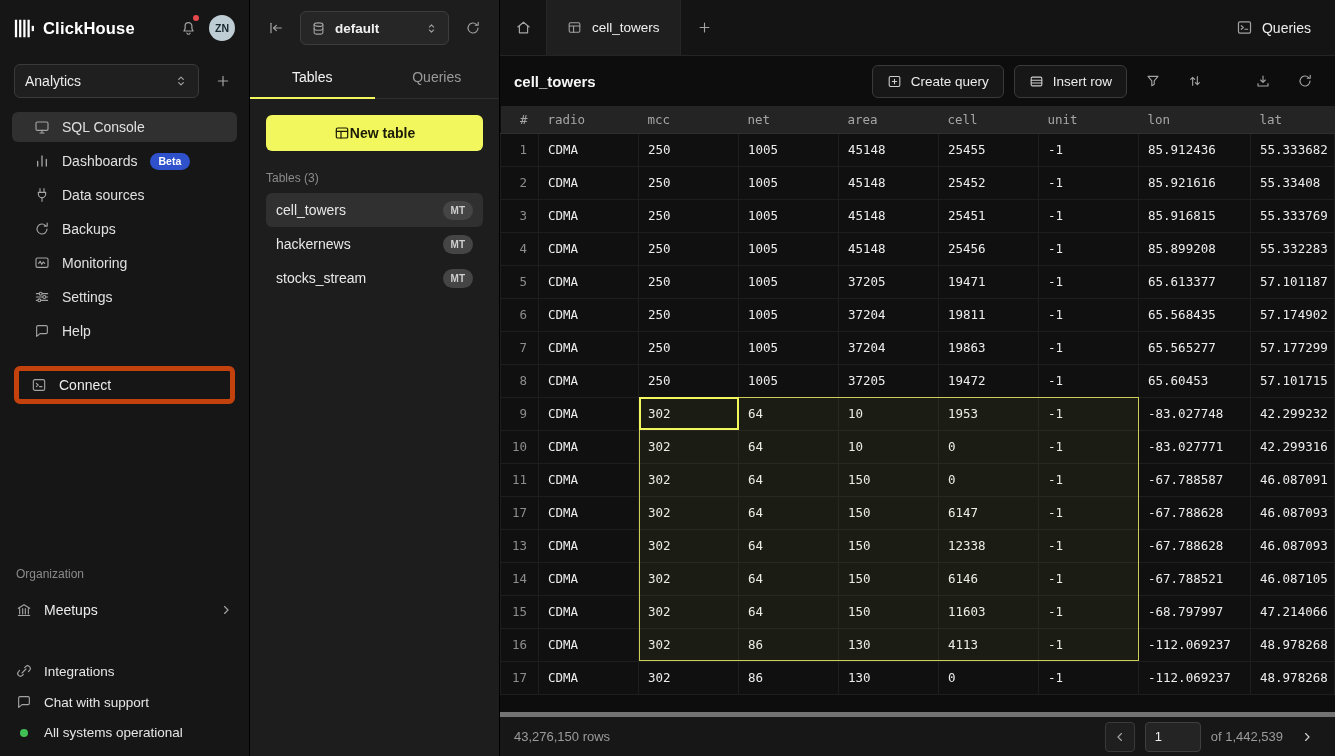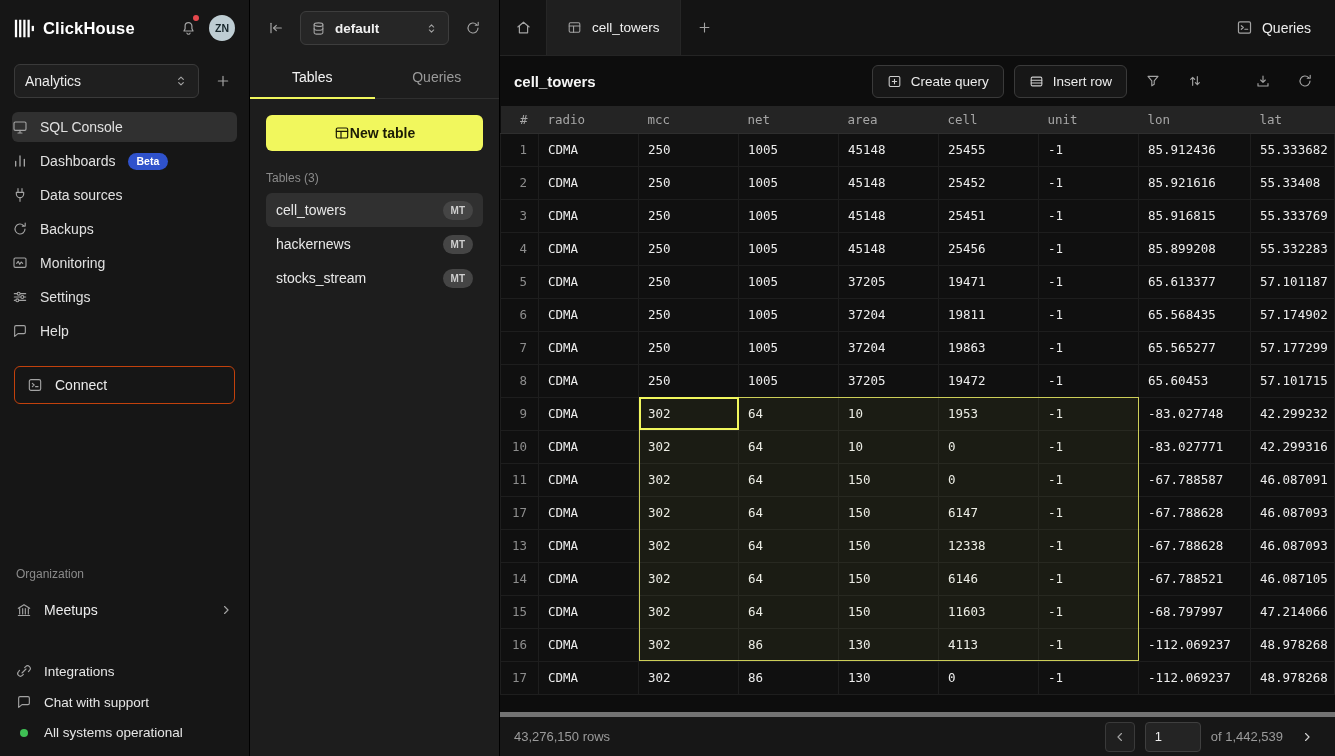--- a/index.html
+++ b/index.html
@@ -14,25 +14,25 @@
   .sidebar{width:250px;min-width:250px;background:#161616;display:flex;flex-direction:column;border-right:1px solid #000}
   .sb-top{height:56px;display:flex;align-items:center;padding:0 14px;gap:8px}
   .brand{font-size:16.5px;font-weight:700;color:#fff;letter-spacing:.2px}
   .bell-wrap{position:relative;width:26px;height:26px;display:flex;align-items:center;justify-content:center;cursor:pointer}
   .bell-dot{position:absolute;top:0;right:2px;width:6px;height:6px;border-radius:50%;background:#e5484d}
   .avatar{width:26px;height:26px;border-radius:50%;background:#becdd3;color:#17262b;font-size:10.5px;font-weight:700;display:flex;align-items:center;justify-content:center;cursor:pointer}
   .org-row{display:flex;align-items:center;gap:12px;padding:8px 14px 14px}
   .org-select{flex:1;height:34px;background:#1f1f1f;border:1px solid #3a3a3a;border-radius:6px;display:flex;align-items:center;padding:0 10px;gap:2px;color:#ececec;cursor:pointer}
   .plus-btn{width:24px;height:24px;display:flex;align-items:center;justify-content:center;color:#bdbdbd;cursor:pointer}
   .nav{display:flex;flex-direction:column;gap:4px;padding:0 12px}
-  .nav-item{height:30px;display:flex;align-items:center;gap:12px;padding:0 0;border-radius:6px;color:#e0e0e0;cursor:pointer}
+  .nav-item{height:30px;display:flex;align-items:center;gap:12px;padding:0 22px;border-radius:6px;color:#e0e0e0;cursor:pointer}
   .nav-item.active{background:#303030}
   .nav-label{font-size:14px}
   .badge-beta{background:#2f52cc;color:#fff;font-size:10.5px;padding:2.5px 9px;border-radius:999px;font-weight:600}
-  .connect-btn{margin:20px 14px 0;height:38px;border:1px solid #c2410c;border-radius:6px;display:flex;align-items:center;gap:12px;padding:0 12px;color:#ececec;font-size:14px;cursor:pointer}
+  .connect-btn{margin:20px 14px 0;height:38px;border:5px solid #c2410c;border-radius:6px;display:flex;align-items:center;gap:12px;padding:0 12px;color:#ececec;font-size:14px;cursor:pointer}
   .org-label{font-size:12px;color:#8b8b8b;padding:0 16px;margin-bottom:12px}
   .meetups{height:34px;display:flex;align-items:center;gap:12px;padding:0 16px;color:#ececec;cursor:pointer}
   .sb-footer{padding:10px 16px 16px;display:flex;flex-direction:column;gap:15px;margin-top:26px}
   .f-item{display:flex;align-items:center;gap:12px;color:#e6e6e6;font-size:13.5px;cursor:pointer}
   .status-dot{width:8px;height:8px;border-radius:50%;background:#3fbf54;margin:0 4px}
 
   
   .panel{width:250px;min-width:250px;background:#1d1d1d;display:flex;flex-direction:column;border-right:1px solid #000}
   .panel-top{height:56px;display:flex;align-items:center;padding:0 12px;gap:10px}
   .db-select{flex:1;height:34px;background:#262626;border:1px solid #3d3d3d;border-radius:6px;display:flex;align-items:center;gap:9px;padding:0 10px;color:#f0f0f0;font-weight:600;font-size:13.5px;cursor:pointer}

